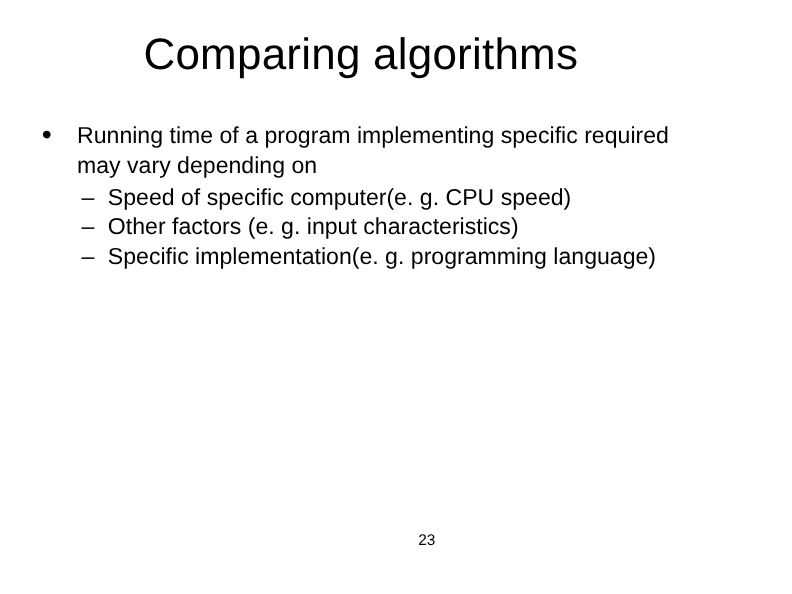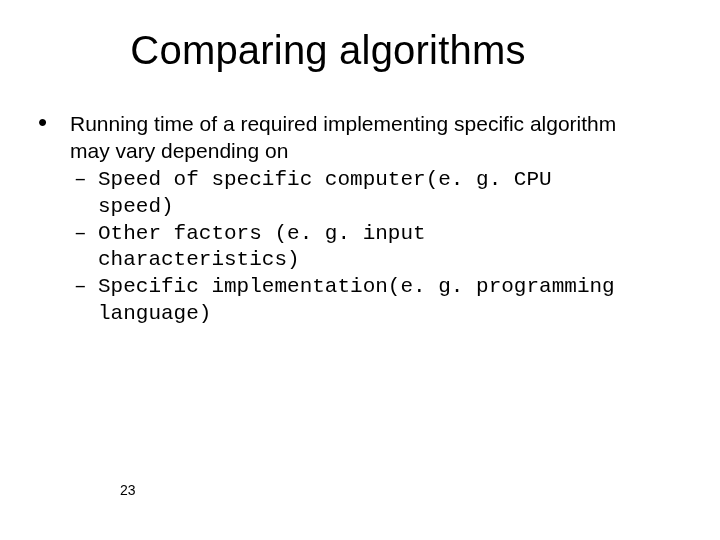--- a/index.html
+++ b/index.html
@@ -4,35 +4,35 @@
 <style>
   * { margin: 0; padding: 0; box-sizing: border-box; }
   html, body { width: 720px; height: 540px; background: #fff; font-family: Arial, Helvetica, sans-serif; color: #000; }
   .slide { width: 656px; height: 540px; position: relative; padding: 28px 28px 0 28px; }
   .title { font-size: 40px; font-weight: 400; text-align: center; margin-top: 0px; margin-bottom: 38px; letter-spacing: 0.2px; }
   .body { font-size: 21px; line-height: 1.28; }
   ul.level1 { list-style: none; padding-left: 0; margin: 0; }
   ul.level1 > li { position: relative; padding-left: 42px; margin-bottom: 28px; }
   ul.level1 > li::before { content: "•"; position: absolute; left: 10px; top: -2px; font-size: 26px; line-height: 1; }
   ul.level2 { list-style: none; padding-left: 0; margin: 2px 0 0 0; }
-  ul.level2 > li { position: relative; padding-left: 28px; font-family: Liberation Mono, monospace; }
+  ul.level2 > li { position: relative; padding-left: 28px; }
   ul.level2 > li::before { content: "–"; position: absolute; left: 4px; top: 0; }
-  .pagenum { position: absolute; bottom: 42px; left: 0; right: 0; font-size: 14px; padding-left: 120px; }
+  .pagenum { position: absolute; bottom: 42px; left: 0; right: 0; text-align: center; font-size: 14px; padding-left: 120px; }
   .li1-lead { display: inline; }
 </style>
 </head>
 <body>
 
 <div class="slide">
   <h1 class="title">Comparing algorithms</h1>
 
   <div class="body">
     <ul class="level1">
       <li>
-        <span class="li1-lead"> Running time of a required implementing specific algorithm may vary depending on</span>
+        <span class="li1-lead"> Running time of a program implementing specific required may vary depending on</span>
         <ul class="level2">
           <li><span>Speed of specific computer(e. g. CPU speed)</span></li>
           <li><span>Other factors (e. g. input characteristics)</span></li>
           <li><span>Specific implementation(e. g. programming language)</span></li>
         </ul>
       </li>
     </ul>
   </div>
 
   <div class="pagenum">23</div>

